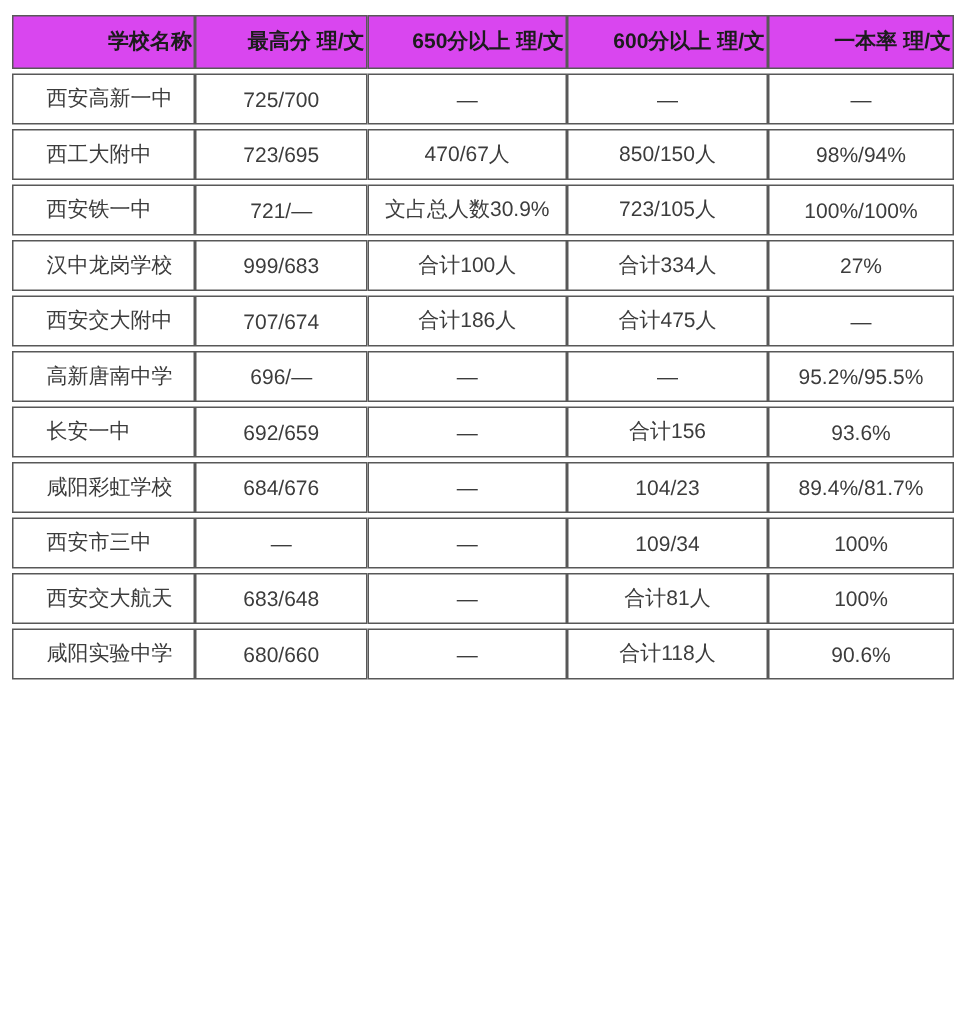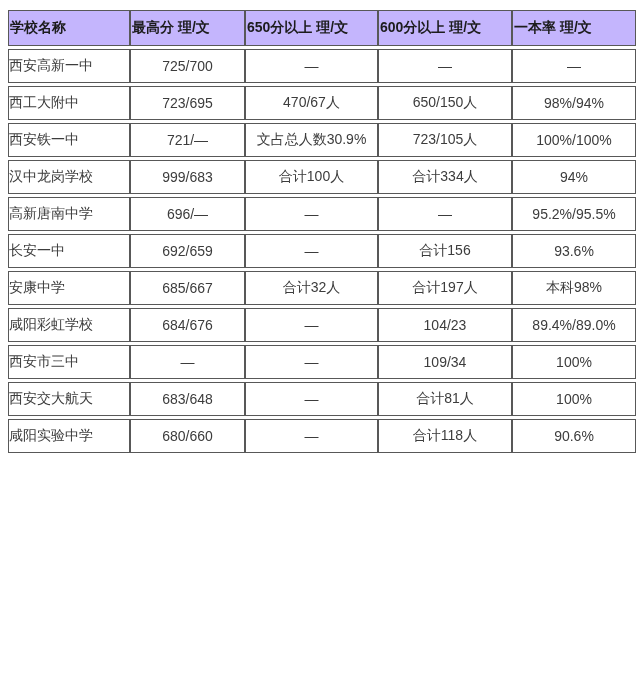--- a/index.html
+++ b/index.html
@@ -21,37 +21,37 @@
     border-spacing: 0 3px;
     table-layout: fixed;
     width: 628px;
   }
   th, td {
     border: 1px solid #585858;
     overflow: hidden;
     white-space: nowrap;
   }
   th {
-    background: #c4b5fd;
+    background: #d946ef;
     color: #1c1c1c;
     font-size: 14px;
     font-weight: bold;
     height: 32px;
-    text-align: left;
+    text-align: right;
   }
   td {
     color: #3c3c3c;
     font-size: 14px;
     height: 30px;
     text-align: center;
     background: #ffffff;
   }
   td:first-child {
     text-align: left;
-    padding-left: 0;
+    padding-left: 22px;
   }
 </style>
 </head>
 <body>
 
 <div class="wrap">
   <table>
     <colgroup id="colgroup">
         <col style="width: 122px;">
         <col style="width: 115px;">
@@ -73,64 +73,64 @@
           <td>西安高新一中</td>
           <td>725/700</td>
           <td>—</td>
           <td>—</td>
           <td>—</td>
         </tr>
         <tr>
           <td>西工大附中</td>
           <td>723/695</td>
           <td>470/67人</td>
-          <td>650/150人</td>
+          <td>850/150人</td>
           <td>98%/94%</td>
         </tr>
         <tr>
           <td>西安铁一中</td>
           <td>721/—</td>
           <td>文占总人数30.9%</td>
           <td>723/105人</td>
           <td>100%/100%</td>
         </tr>
         <tr>
           <td>汉中龙岗学校</td>
           <td>999/683</td>
           <td>合计100人</td>
           <td>合计334人</td>
-          <td>94%</td>
+          <td>27%</td>
+        </tr>
+        <tr>
+          <td>西安交大附中</td>
+          <td>707/674</td>
+          <td>合计186人</td>
+          <td>合计475人</td>
+          <td>—</td>
         </tr>
         <tr>
           <td>高新唐南中学</td>
           <td>696/—</td>
           <td>—</td>
           <td>—</td>
           <td>95.2%/95.5%</td>
         </tr>
         <tr>
           <td>长安一中</td>
           <td>692/659</td>
           <td>—</td>
           <td>合计156</td>
           <td>93.6%</td>
         </tr>
         <tr>
-          <td>安康中学</td>
-          <td>685/667</td>
-          <td>合计32人</td>
-          <td>合计197人</td>
-          <td>本科98%</td>
-        </tr>
-        <tr>
           <td>咸阳彩虹学校</td>
           <td>684/676</td>
           <td>—</td>
           <td>104/23</td>
-          <td>89.4%/89.0%</td>
+          <td>89.4%/81.7%</td>
         </tr>
         <tr>
           <td>西安市三中</td>
           <td>—</td>
           <td>—</td>
           <td>109/34</td>
           <td>100%</td>
         </tr>
         <tr>
           <td>西安交大航天</td>

